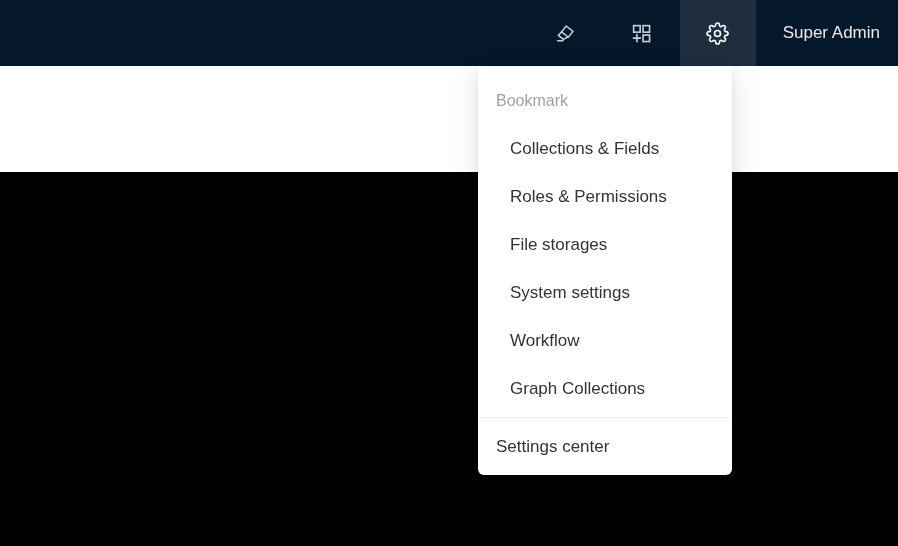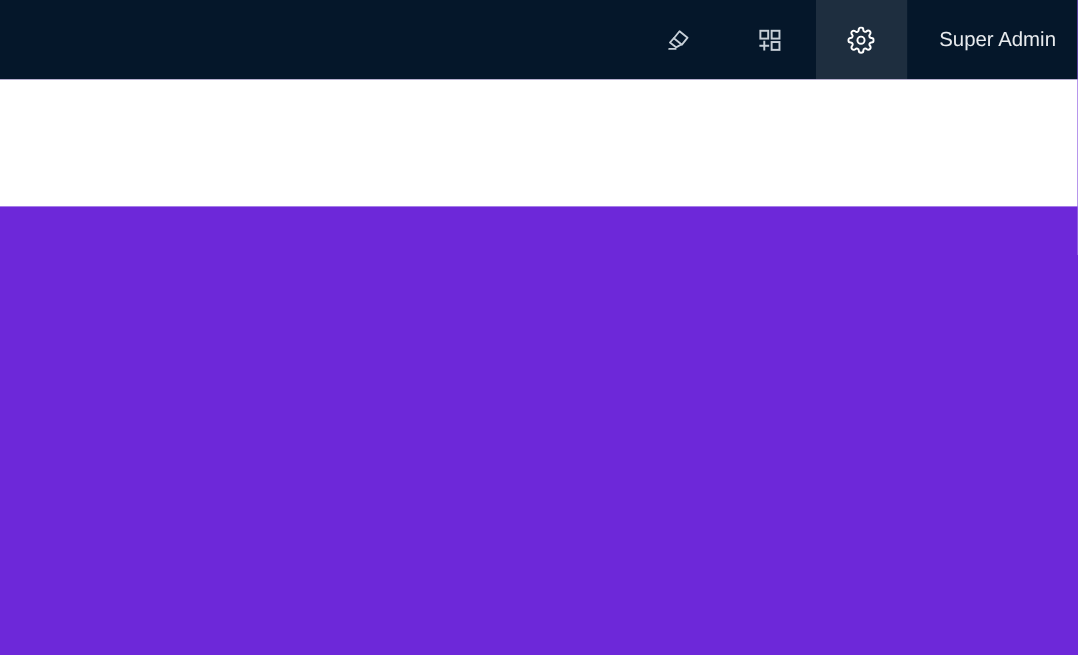--- a/index.html
+++ b/index.html
@@ -4,21 +4,21 @@
 <style>
   html, body { margin: 0; padding: 0; }
   body {
     width: 898px; height: 546px;
     font-family: "Liberation Sans", sans-serif;
     -webkit-font-smoothing: antialiased;
   }
   .screen {
     position: relative;
     width: 898px; height: 546px;
-    background: #6d28d9;
+    background: #000000;
     overflow: hidden;
   }
 
   
   .topbar {
     position: absolute; top: 0; left: 0; right: 0;
     height: 66px;
     background: #05172a;
     display: flex;
     justify-content: flex-end;
@@ -132,14 +132,25 @@
         </svg>
       </span>
     </button>
     <div class="user">
       <span>Super Admin</span>
     </div>
   </header>
 
   <div class="subheader"></div>
 
+  <div class="dropdown">
+    <div class="group-title">Bookmark</div>
+    <div class="menu-item">Collections &amp; Fields</div>
+    <div class="menu-item">Roles &amp; Permissions</div>
+    <div class="menu-item">File storages</div>
+    <div class="menu-item">System settings</div>
+    <div class="menu-item">Workflow</div>
+    <div class="menu-item">Graph Collections</div>
+    <div class="menu-divider"></div>
+    <div class="menu-item footer">Settings center</div>
+  </div>
 
 </div>
 
 </body></html>

